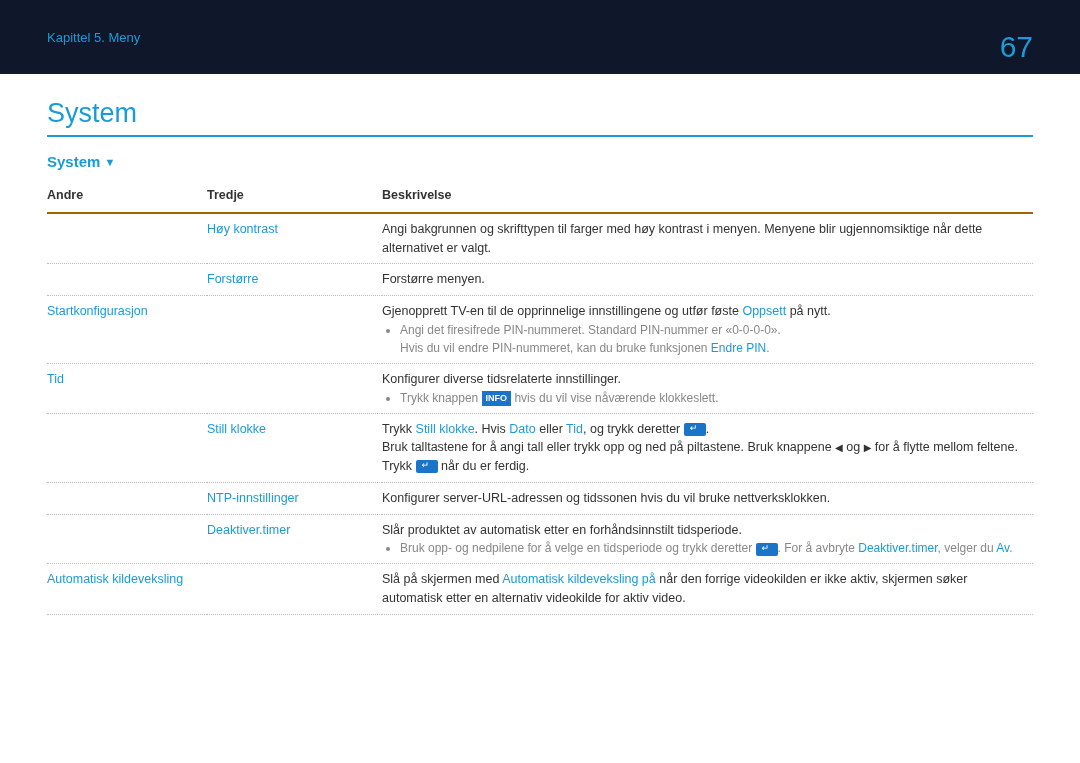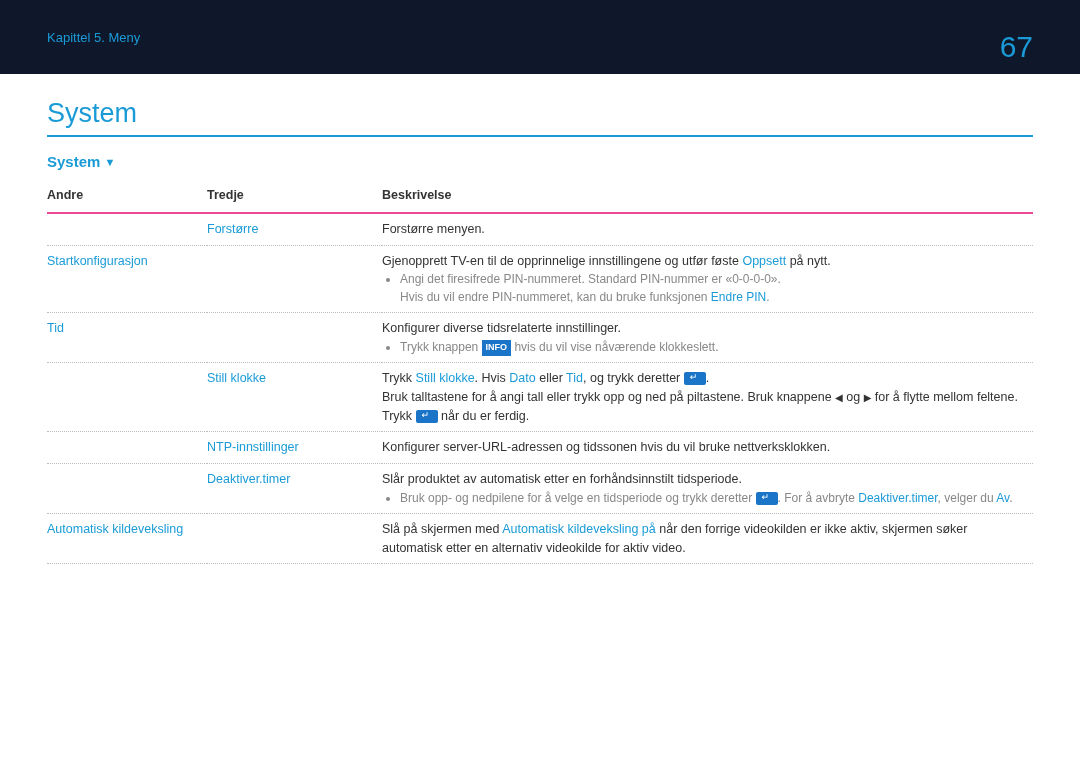--- a/index.html
+++ b/index.html
@@ -6,21 +6,21 @@
   body { font-family:"Segoe UI", Arial, sans-serif; background:#fff; color:#333; width:1080px; }
   .header-band { background:#0f172a; padding:30px 47px 10px 47px; display:flex; justify-content:space-between; align-items:flex-start; }
   .breadcrumb { color:#1a9bd7; font-size:13px; }
   .page-num { color:#1a9bd7; font-size:30px; font-weight:300; }
   .content { padding:24px 47px 40px 47px; }
   h1.title { color:#1a9bd7; font-size:27px; font-weight:500; margin-bottom:6px; }
   .rule { height:2px; background:#1a9bd7; margin-bottom:16px; }
   .section-label { color:#1a9bd7; font-size:15px; font-weight:600; display:flex; align-items:center; gap:4px; margin-bottom:10px; }
   .section-label .tri { font-size:11px; }
   table { width:100%; border-collapse:collapse; font-size:12.5px; line-height:1.5; }
-  thead th { text-align:left; font-weight:600; color:#333; padding:6px 6px 7px 0; border-bottom:2px solid #ec4899; }
+  thead th { text-align:left; font-weight:600; color:#333; padding:6px 6px 7px 0; border-bottom:2px solid #a16207; }
   tbody td { vertical-align:top; padding:6px 8px 6px 0; }
   tr.sep td { border-bottom:1px dotted #bbb; }
   .col-andre { width:160px; }
   .col-tredje { width:175px; }
   .link { color:#1a9bd7; }
   .gray { color:#888; font-size:12px; }
   .desc ul { list-style:disc; margin-left:18px; }
   .desc li.gray { color:#888; }
   .icon-info { display:inline-block; background:#1a74c7; color:#fff; font-size:9px; font-weight:700; padding:1px 4px; border-radius:0; vertical-align:middle; }
   .icon-enter { display:inline-block; width:22px; height:13px; background:#1a74c7; border-radius:2px; vertical-align:middle; position:relative; }
@@ -53,20 +53,25 @@
     <thead>
       <tr>
         <th>Andre</th>
         <th>Tredje</th>
         <th>Beskrivelse</th>
       </tr>
     </thead>
     <tbody>
 
 
+      <tr class="sep">
+        <td></td>
+        <td><span class="link">Høy kontrast</span></td>
+        <td class="desc">Angi bakgrunnen og skrifttypen til farger med høy kontrast i menyen. Menyene blir ugjennomsiktige når dette alternativet er valgt.</td>
+      </tr>
 
       <tr class="sep">
         <td></td>
         <td><span class="link">Forstørre</span></td>
         <td class="desc">Forstørre menyen.</td>
       </tr>
 
       <tr class="sep">
         <td><span class="link">Startkonfigurasjon</span></td>
         <td></td>

